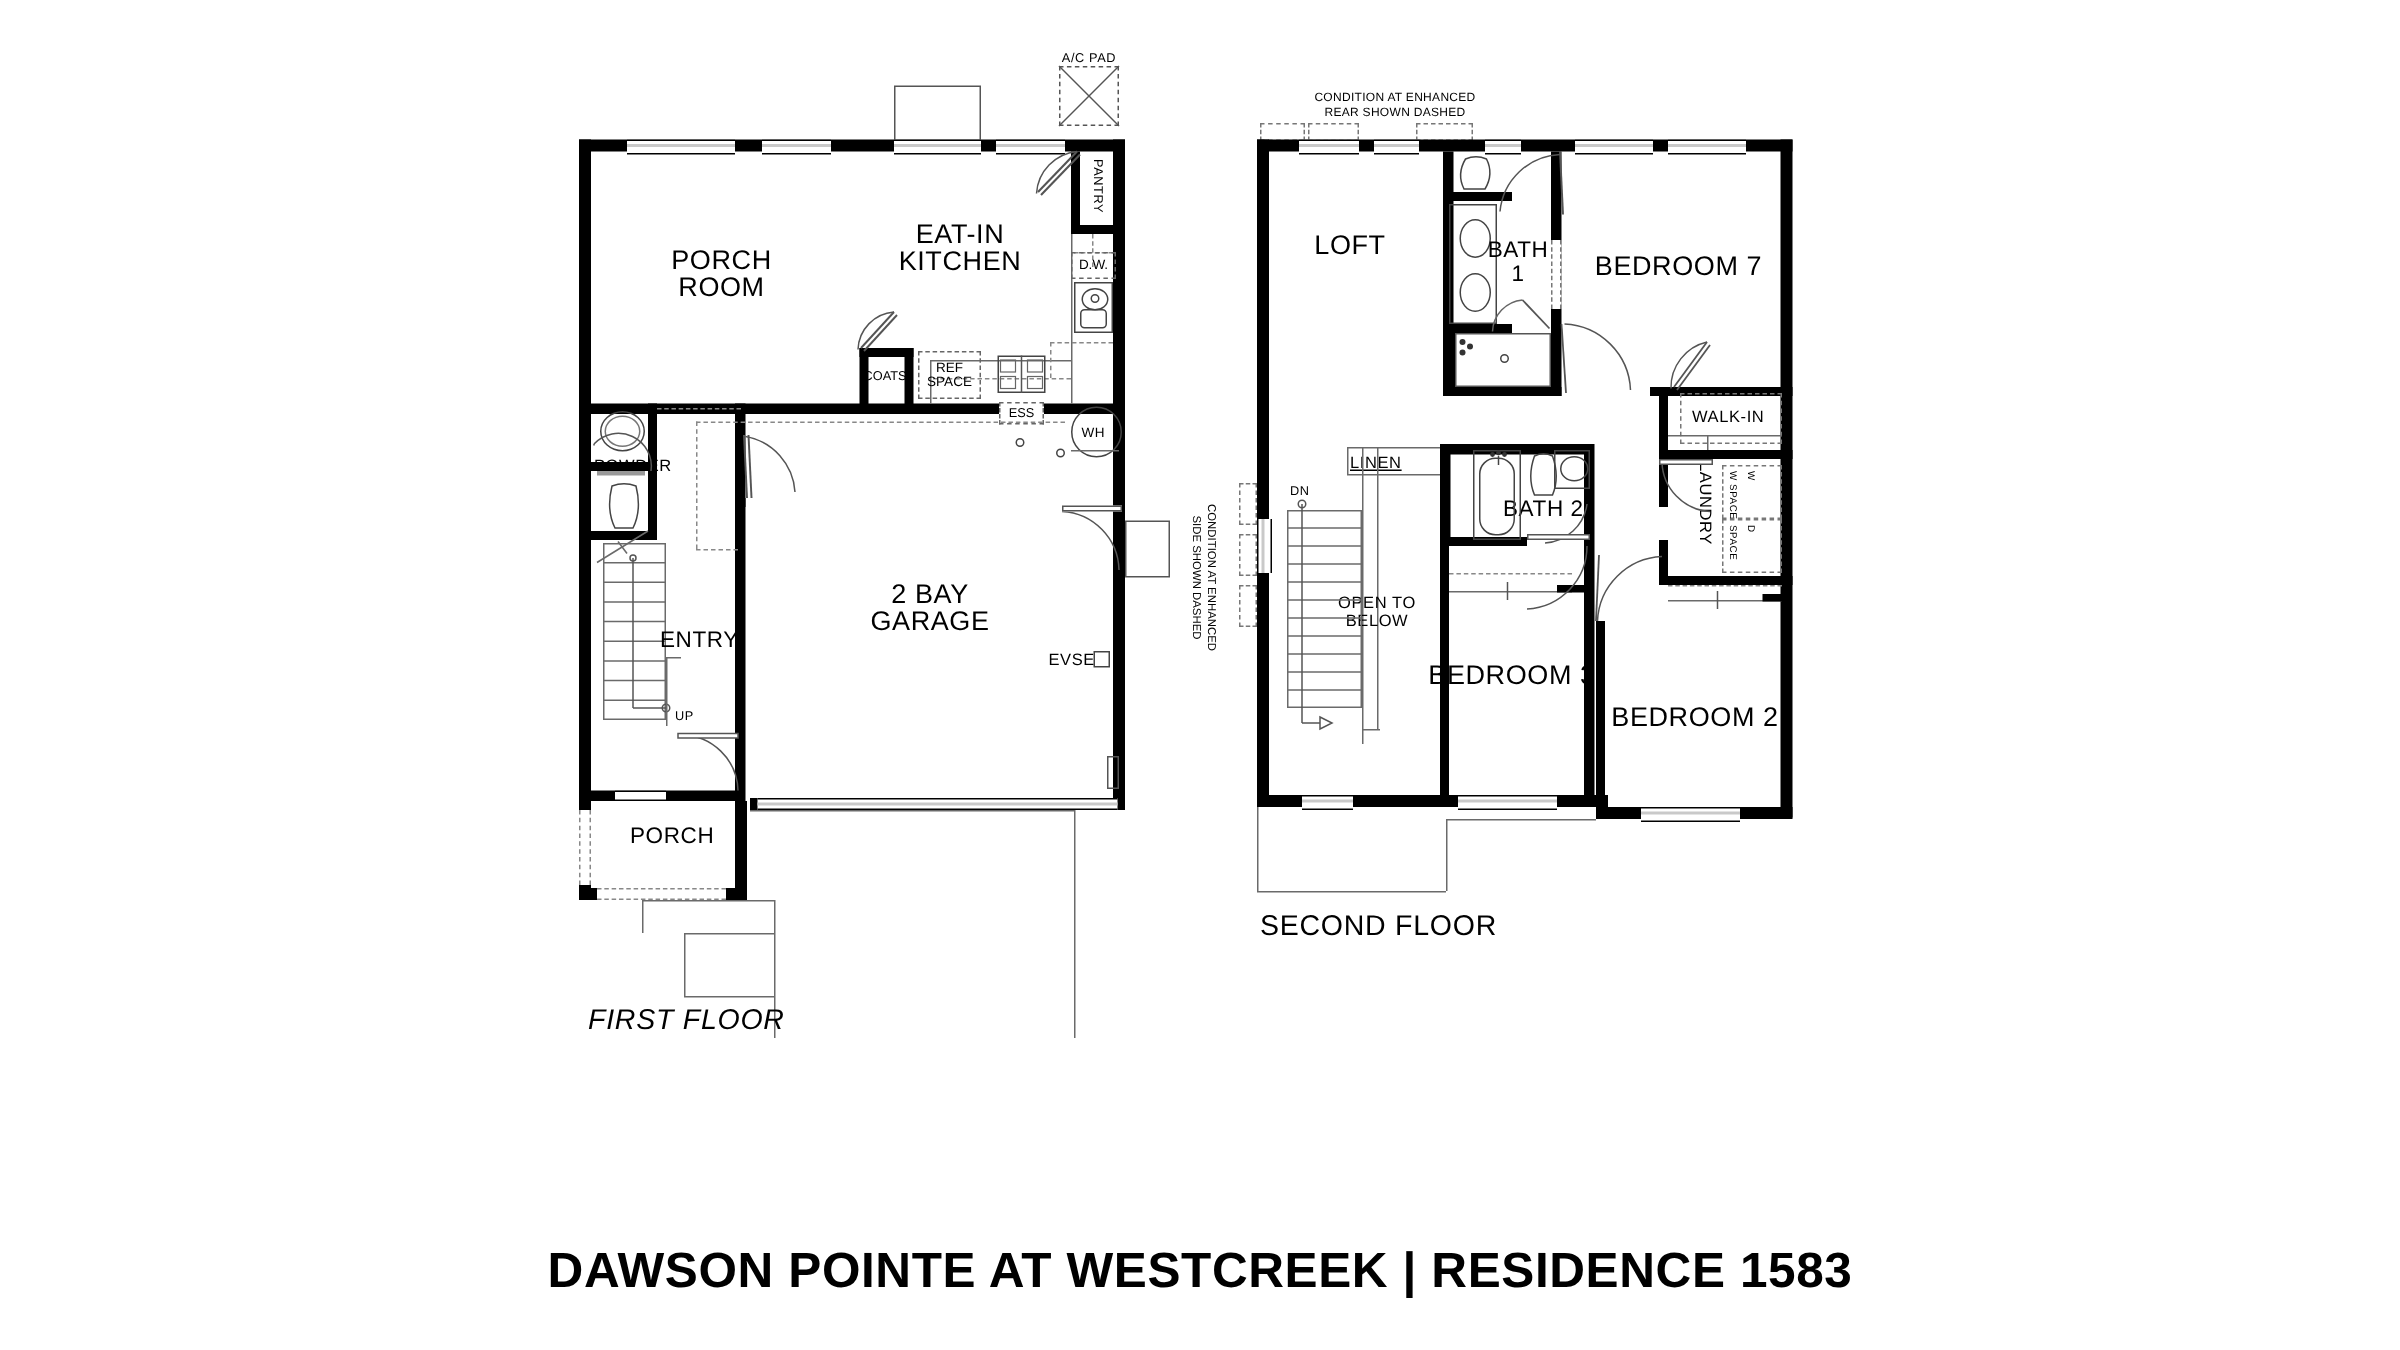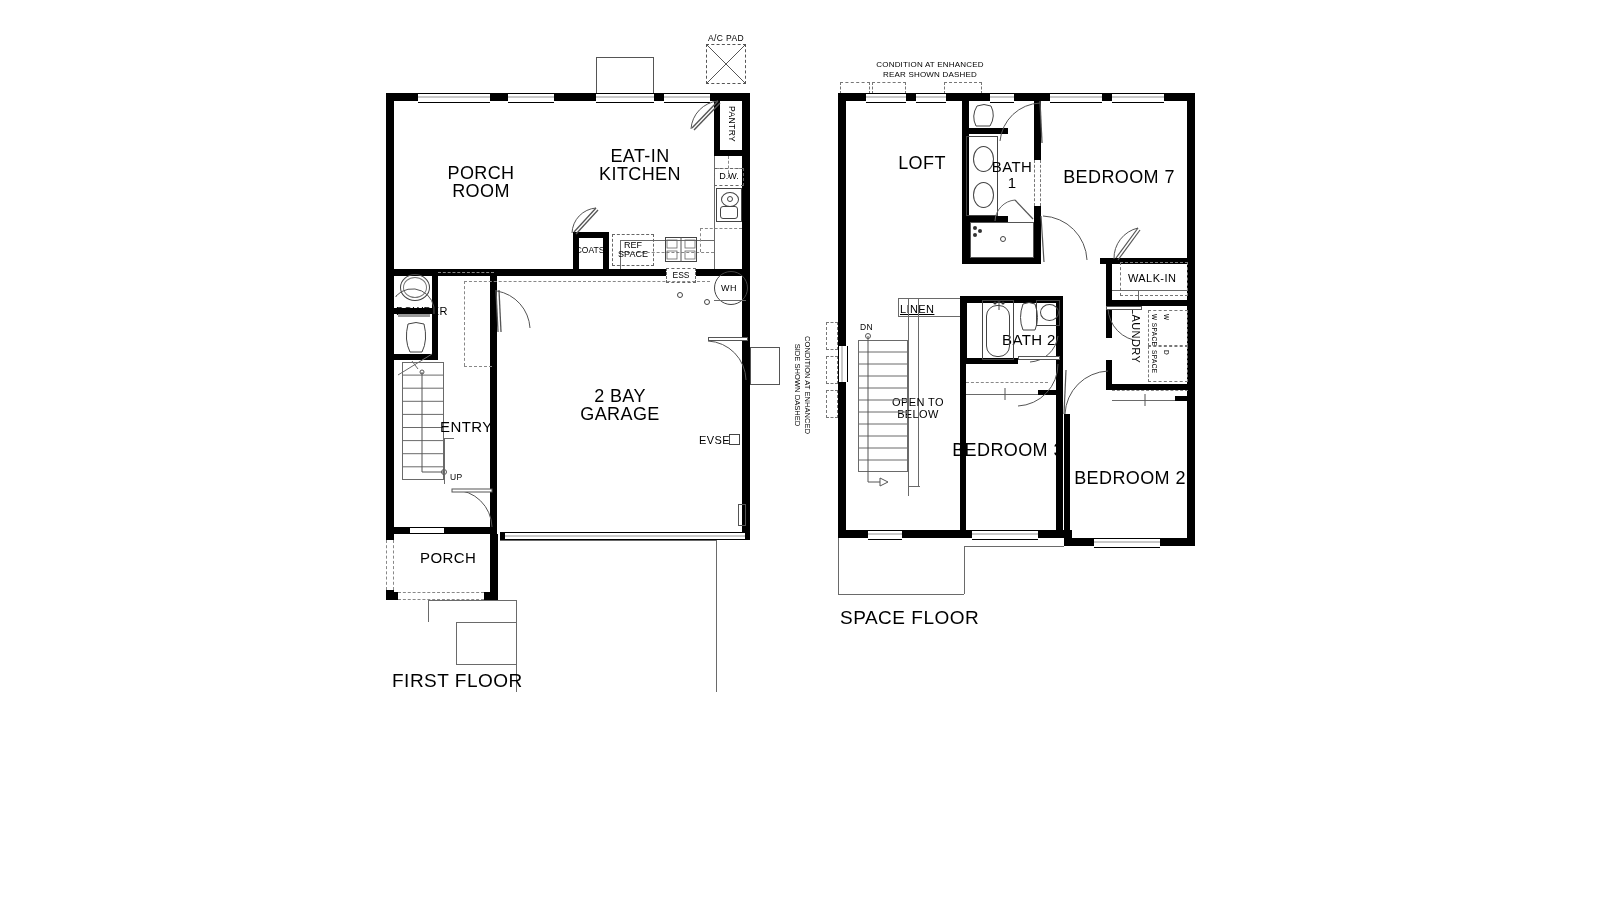--- a/index.html
+++ b/index.html
@@ -263,21 +263,21 @@
       <path d="M 0 1 A 40 40 0 0 1 38 40" fill="none" stroke="#555" stroke-width="1"></path>
     </svg>
     <div class="ab" style="left:708px;top:337px;width:40px;height:4px;background:#fff;border:1px solid #555;"></div>
     <div class="rect-o" style="left:750px;top:347px;width:30px;height:38px;border-color:#555;"></div>
 
     <div class="rm rm-sm" style="left:699px;top:434px;">EVSE</div>
     <div class="rect-o" style="left:729px;top:434px;width:11px;height:11px;"></div>
 
     <div class="rect-o" style="left:738px;top:504px;width:8px;height:22px;border-color:#555;"></div>
 
-    <div class="floorlabel" style="left:392px;top:670px;">FIRST FLOOR</div>
+    <div class="floorlabel" style="left:392px;top:670px;font-style:italic;">FIRST FLOOR</div>
   </div>
 
   <div class="ab" style="left:0;top:0;width:800px;height:720px;">
 
     <div class="note" style="left:850px;top:60px;width:160px;">
       <div>CONDITION AT ENHANCED</div>
       <div>REAR SHOWN DASHED</div>
     </div>
 
     <div class="dash" style="left:840px;top:82px;width:30px;height:12px;"></div>
@@ -347,21 +347,21 @@
       <line x1="20" y1="0" x2="38" y2="19" stroke="#555" stroke-width="1.2"></line>
     </svg>
 
     <svg style="left:1000px;top:101px;width:42px;height:44px;">
       <path d="M 40 2 A 42 42 0 0 0 0 40" fill="none" stroke="#555" stroke-width="1"></path>
       <line x1="40" y1="0" x2="42" y2="42" stroke="#555" stroke-width="1.3"></line>
     </svg>
 
     <div class="ab" style="left:1034px;top:160px;width:7px;height:46px;background:#fff;border-left:1px dashed #777;border-right:1px dashed #777;"></div>
 
-    <div class="rm rm-lg ctr" style="left:900px;top:153px;margin-left:22px;">LOFT</div>
+    <div class="rm rm-lg ctr" style="left:900px;top:153px;">LOFT</div>
 
     <div class="rm rm-md ctr" style="left:1012px;top:158px;">BATH</div>
     <div class="rm rm-md ctr" style="left:1012px;top:174px;">1</div>
 
     <div class="rm rm-lg ctr" style="left:1119px;top:167px;">BEDROOM 7</div>
 
     <div class="wall" style="left:1100px;top:258px;width:95px;height:6px;"></div>
 
     <svg style="left:1041px;top:216px;width:48px;height:48px;">
       <path d="M 2 0 A 46 46 0 0 1 46 44" fill="none" stroke="#555" stroke-width="1"></path>
@@ -501,17 +501,18 @@
 
     <div class="winv" style="left:838px;top:346px;width:8px;height:36px;"></div>
     <div class="ab" style="left:841px;top:346px;width:2px;height:36px;background:#c9c9c9;"></div>
 
     <div class="sline" style="left:838px;top:546px;width:0;"></div>
     <div class="svline" style="left:838px;top:538px;height:56px;"></div>
     <div class="sline" style="left:838px;top:594px;width:126px;"></div>
     <div class="svline" style="left:964px;top:546px;height:48px;"></div>
     <div class="sline" style="left:964px;top:546px;width:100px;"></div>
 
-    <div class="floorlabel" style="left:840px;top:607px;">SPACE FLOOR</div>
+    <div class="floorlabel" style="left:840px;top:607px;">SECOND FLOOR</div>
   </div>
 
+  <div class="title">DAWSON POINTE AT WESTCREEK | RESIDENCE 1583</div>
 
 </div>
 
 </body></html>

